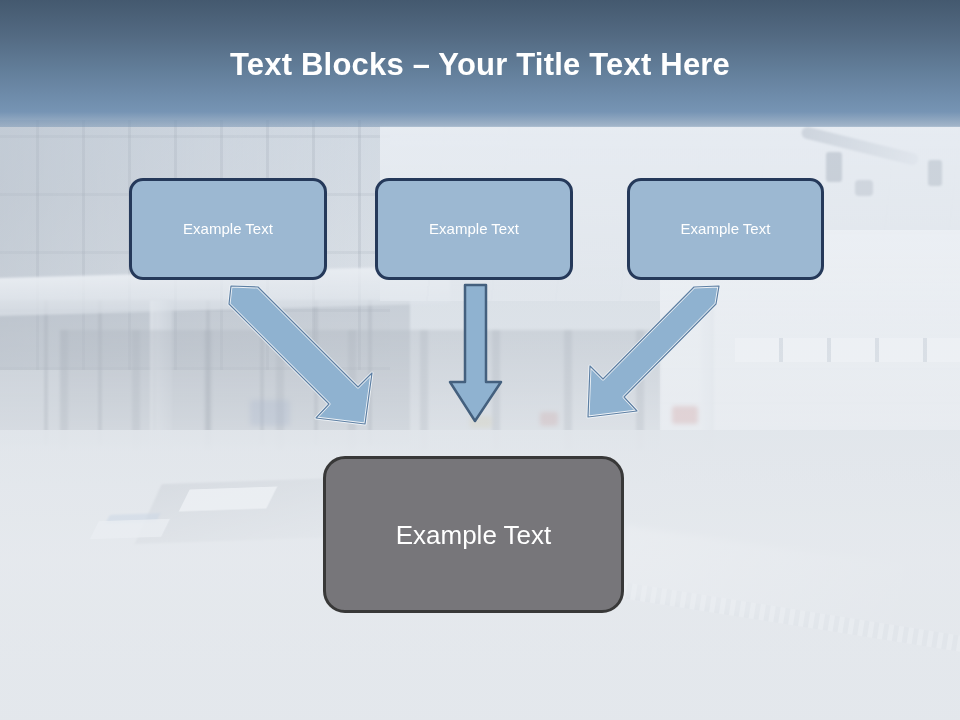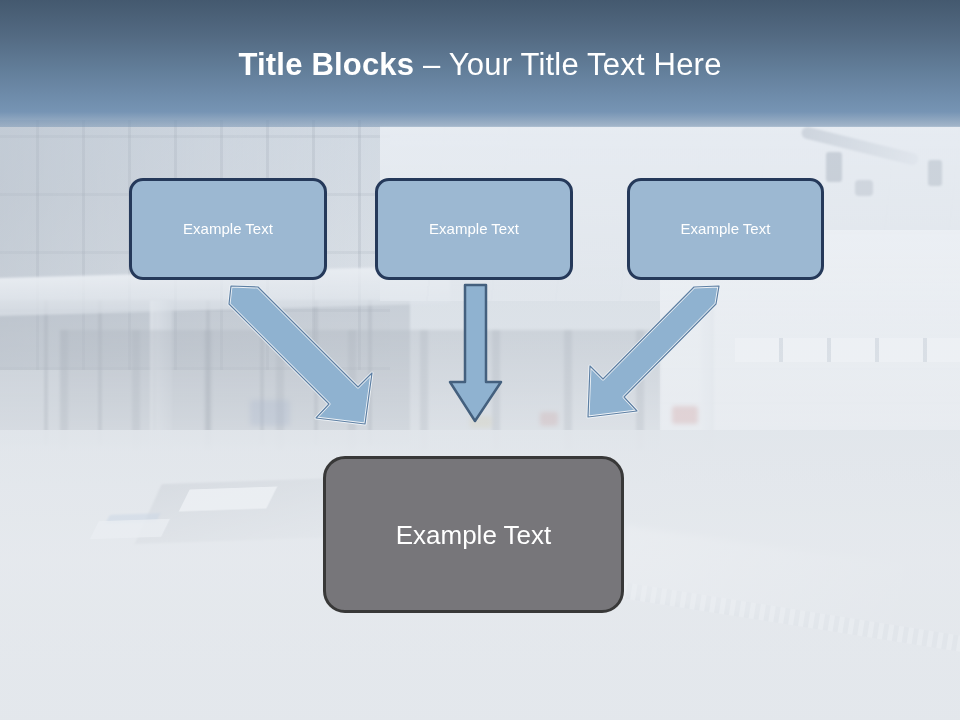--- a/index.html
+++ b/index.html
@@ -325,21 +325,21 @@
     top: 46px;
     width: 960px;
     text-align: center;
     color: #ffffff;
     font-size: 31px;
     line-height: 38px;
     letter-spacing: 0.2px;
     white-space: nowrap;
   }
   .title-strong { font-weight: bold; }
-  .title-rest   { font-weight: normal; }
+  .title-rest   { font-weight: bold; }
 
   
   .top-box {
     position: absolute;
     height: 102px;
     background: #9cb8d2;
     border: 3px solid #25395a;
     border-radius: 14px;
     box-sizing: border-box;
     display: flex;
@@ -417,21 +417,21 @@
     <div class="bg-ramp"></div>
     <div class="bg-ramp-plate"></div>
     <div class="bg-ramp-blue"></div>
     <div class="bg-ramp-plate2"></div>
     <div class="bg-channel"></div>
     <div class="bg-reflect"></div>
     <div class="photo-wash"></div>
   </div>
 
   <div class="title-band"></div>
-  <div class="title-text"><span class="title-strong">Title Blocks</span><span class="title-rest"> – Your Title Text Here</span></div>
+  <div class="title-text"><span class="title-strong">Text Blocks</span><span class="title-rest"> – Your Title Text Here</span></div>
 
   <svg class="arrows" width="960" height="720" viewBox="0 0 960 720">
 
     <polygon points="231,286 258,287 358,387 372,373 365,424 316,418 329,404 229,304" fill="#8fb2d0" stroke="#eef2f6" stroke-width="3" stroke-linejoin="round"></polygon>
     <polygon points="231,286 258,287 358,387 372,373 365,424 316,418 329,404 229,304" fill="none" stroke="#5d7fa3" stroke-width="1.2" stroke-linejoin="round"></polygon>
 
     <polygon points="465,285 486,285 486,382 501,382 475,421 450,382 465,382" fill="#8fb2d0" stroke="#44607e" stroke-width="2.5" stroke-linejoin="round"></polygon>
 
     <polygon points="719,286 694,287 603,379 590,366 588,417 637,411 624,397 716,304" fill="#8fb2d0" stroke="#eef2f6" stroke-width="3" stroke-linejoin="round"></polygon>
     <polygon points="719,286 694,287 603,379 590,366 588,417 637,411 624,397 716,304" fill="none" stroke="#5d7fa3" stroke-width="1.2" stroke-linejoin="round"></polygon>

